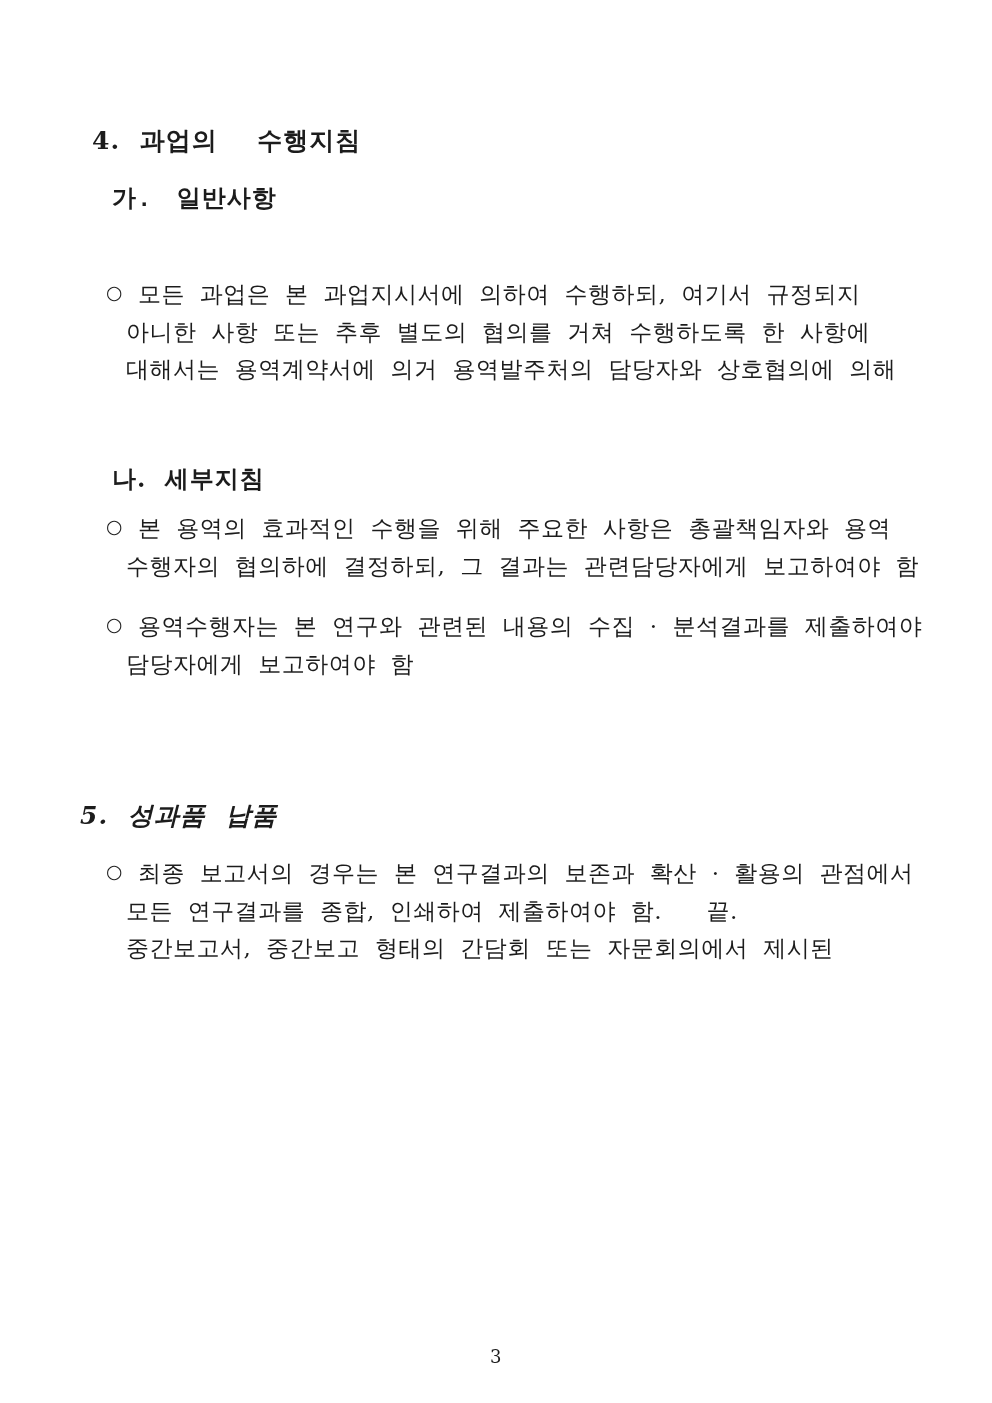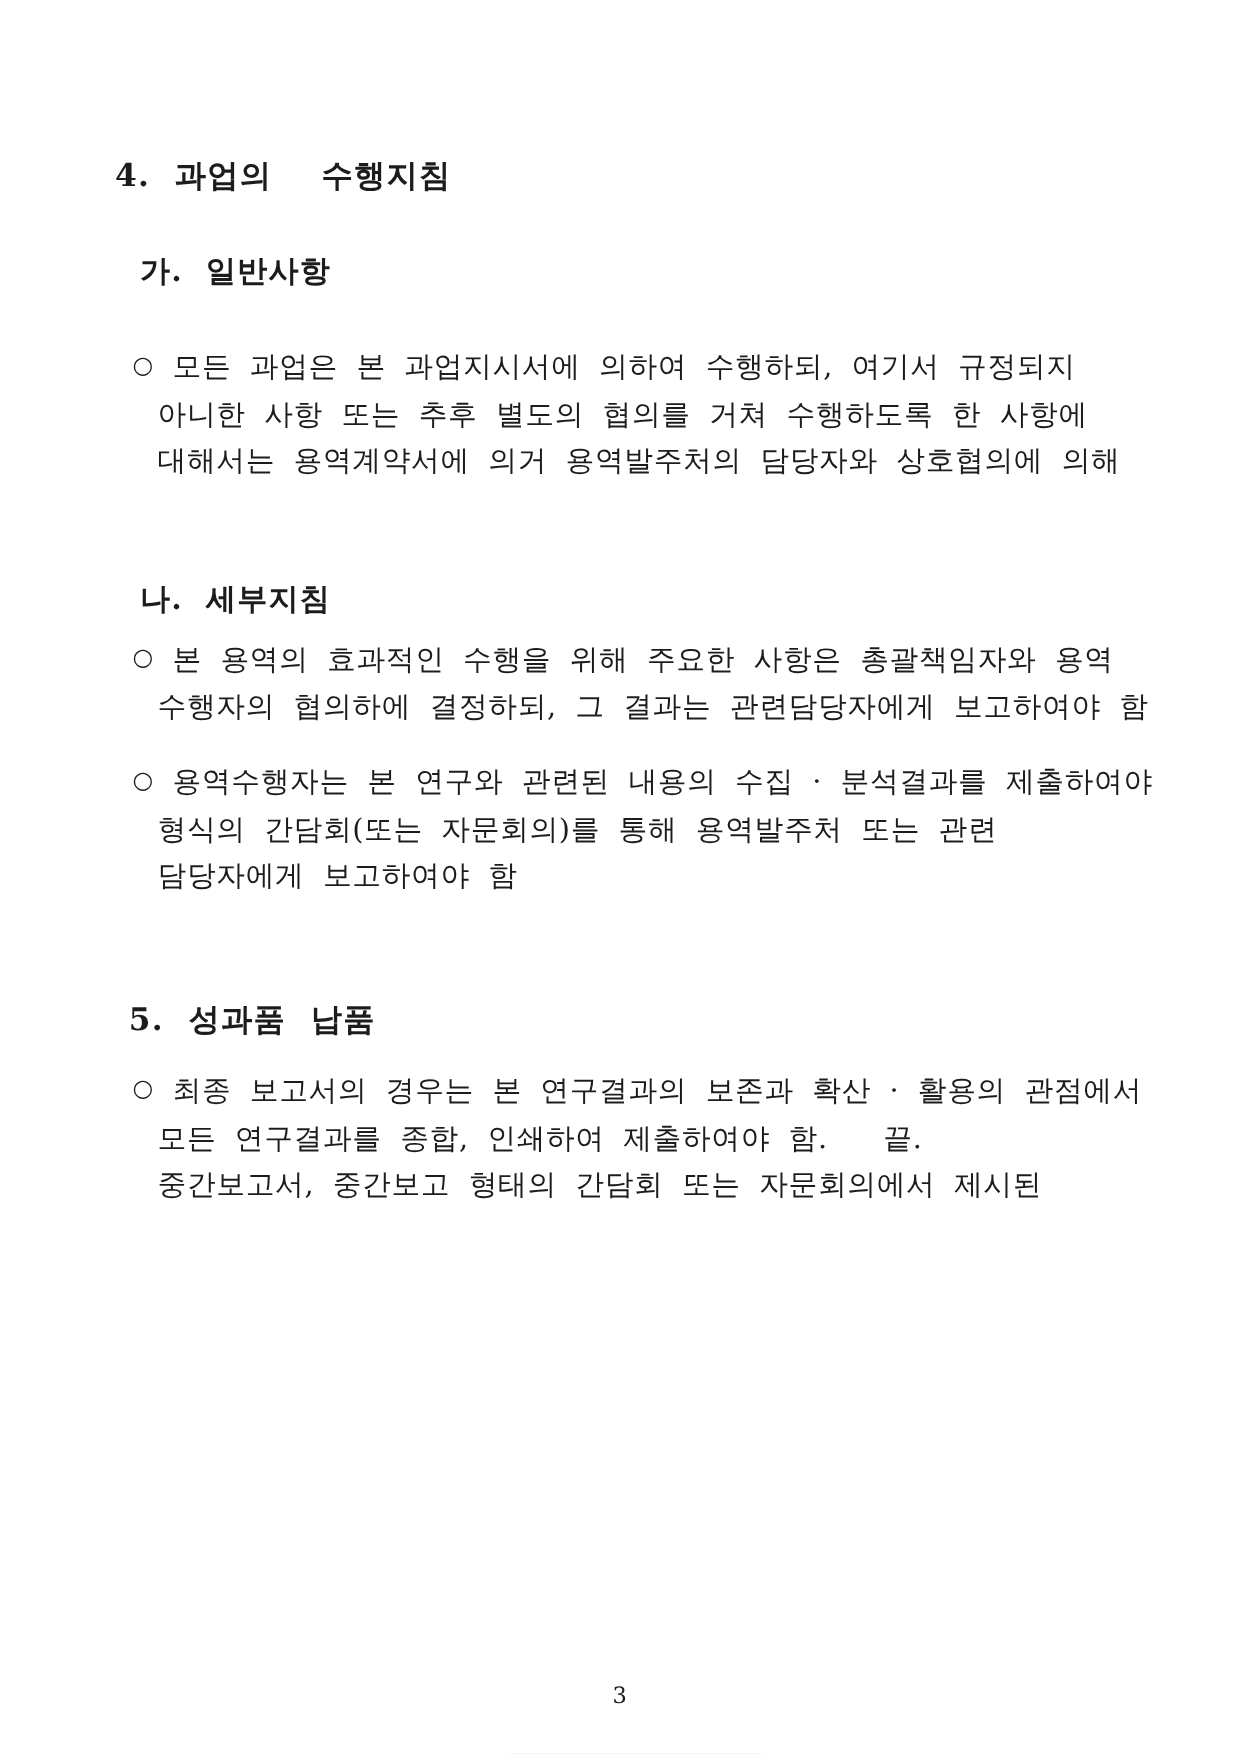--- a/index.html
+++ b/index.html
@@ -64,45 +64,44 @@
     letter-spacing: 0.5px;
   }
 </style>
 </head>
 <body>
 
 <div class="page">
 
   <div class="h-main" style="left:92px; top:126px;">4. 과업의  수행지침</div>
 
-  <div class="h-sub" style="left:112px; top:202px;">가. 일반사항</div>
+  <div class="h-sub" style="left:112px; top:185px;font-family:Liberation Mono, monospace;">가. 일반사항</div>
 
   <div class="bullet-block" style="top:276px;">
     <span class="marker">○</span>
     <div class="line first">모든 과업은 본 과업지시서에 의하여 수행하되, 여기서 규정되지</div>
     <div class="line">아니한 사항 또는 추후 별도의 협의를 거쳐 수행하도록 한 사항에</div>
     <div class="line">대해서는 용역계약서에 의거 용역발주처의 담당자와 상호협의에 의해</div>
   </div>
 
   <div class="h-sub" style="left:112px; top:464px;">나. 세부지침</div>
 
   <div class="bullet-block" style="top:510px;">
     <span class="marker">○</span>
     <div class="line first">본 용역의 효과적인 수행을 위해 주요한 사항은 총괄책임자와 용역</div>
     <div class="line">수행자의 협의하에 결정하되, 그 결과는 관련담당자에게 보고하여야 함</div>
   </div>
 
   <div class="bullet-block" style="top:608px;">
     <span class="marker">○</span>
     <div class="line first">용역수행자는 본 연구와 관련된 내용의 수집 · 분석결과를 제출하여야</div>
-    <div class="line">형식의 간담회(또는 자문회의)를 통해 용역발주처 또는 관련</div>
     <div class="line">담당자에게 보고하여야 함</div>
   </div>
 
-  <div class="h-main" style="left:103px; top:801px;">5. 성과품 납품</div>
+  <div class="h-main" style="left:80px; top:801px;font-style:italic;">5. 성과품 납품</div>
 
   <div class="bullet-block" style="top:855px;">
     <span class="marker">○</span>
     <div class="line first">최종 보고서의 경우는 본 연구결과의 보존과 확산 · 활용의 관점에서</div>
     <div class="line">모든 연구결과를 종합, 인쇄하여 제출하여야 함.   끝.</div>
     <div class="line">중간보고서, 중간보고 형태의 간담회 또는 자문회의에서 제시된</div>
   </div>
 
   <div class="footer">3</div>
 

